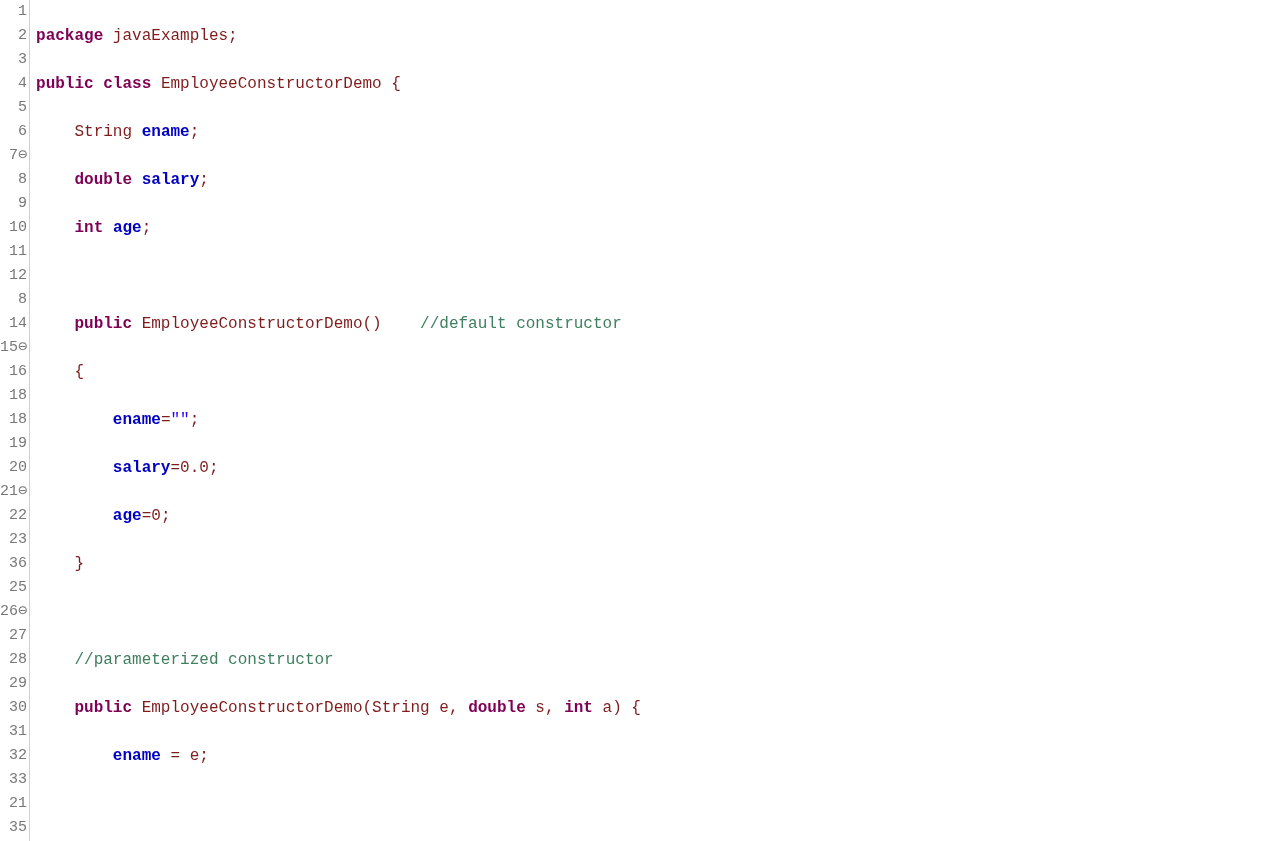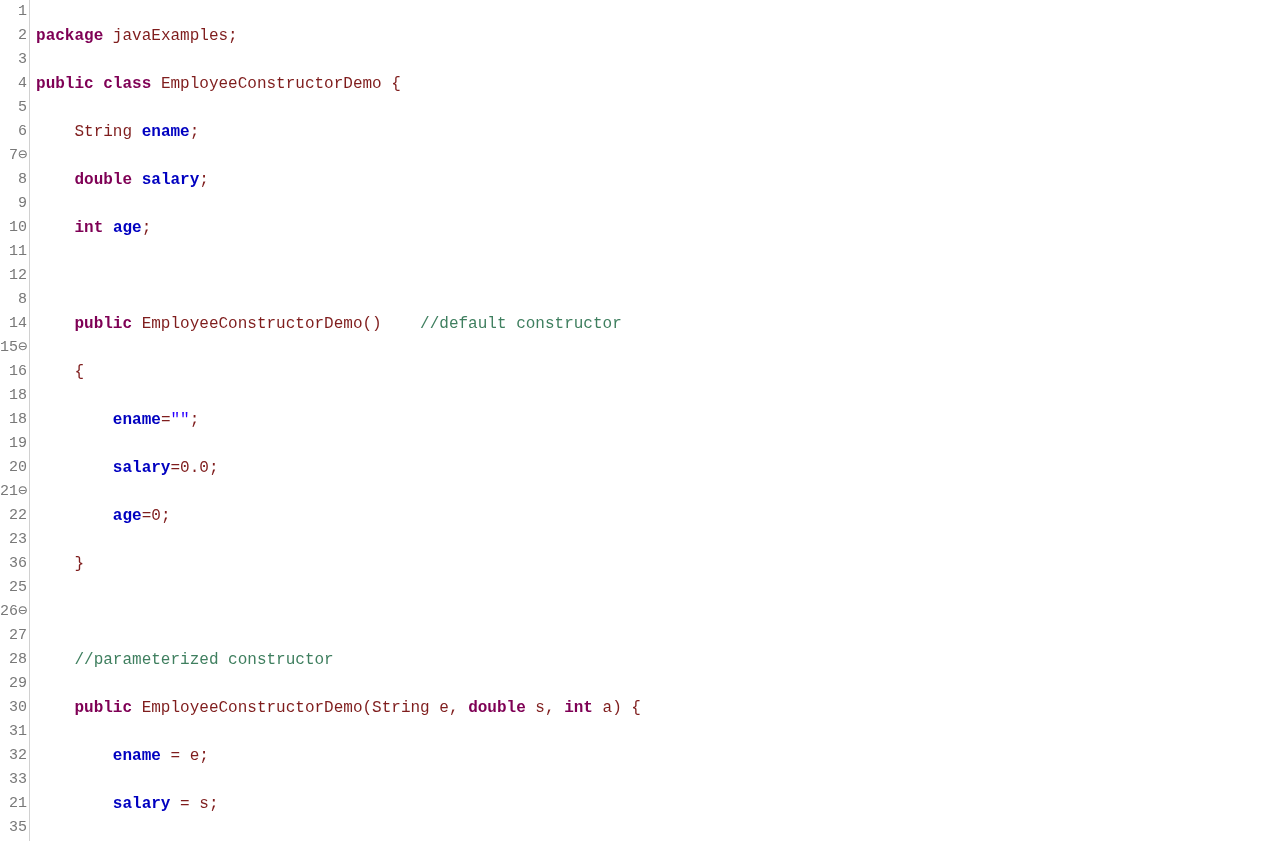--- a/index.html
+++ b/index.html
@@ -88,21 +88,20 @@
 <span class="line"><span>    </span><span class="kw">public</span><span class="nm"> EmployeeConstructorDemo()    </span><span class="cm">//default constructor</span></span>
 <span class="line"><span class="nm">    {</span></span>
 <span class="line"><span>        </span><span class="field">ename</span><span class="nm">=</span><span class="str">""</span><span class="nm">;</span></span>
 <span class="line"><span>        </span><span class="field">salary</span><span class="nm">=0.0;</span></span>
 <span class="line"><span>        </span><span class="field">age</span><span class="nm">=0;</span></span>
 <span class="line"><span class="nm">    }</span></span>
 <span class="line"></span>
 <span class="line"><span class="cm">    //parameterized constructor</span></span>
 <span class="line"><span>    </span><span class="kw">public</span><span class="nm"> EmployeeConstructorDemo(String e, </span><span class="kw">double</span><span class="nm"> s, </span><span class="kw">int</span><span class="nm"> a) {</span></span>
 <span class="line"><span>        </span><span class="field">ename</span><span class="nm"> = e;</span></span>
-<span class="line"><span>        </span><span class="field">salary</span><span class="nm"> = s;</span></span>
 <span class="line"></span>
 
 
 
 
 
 
 
 
 

